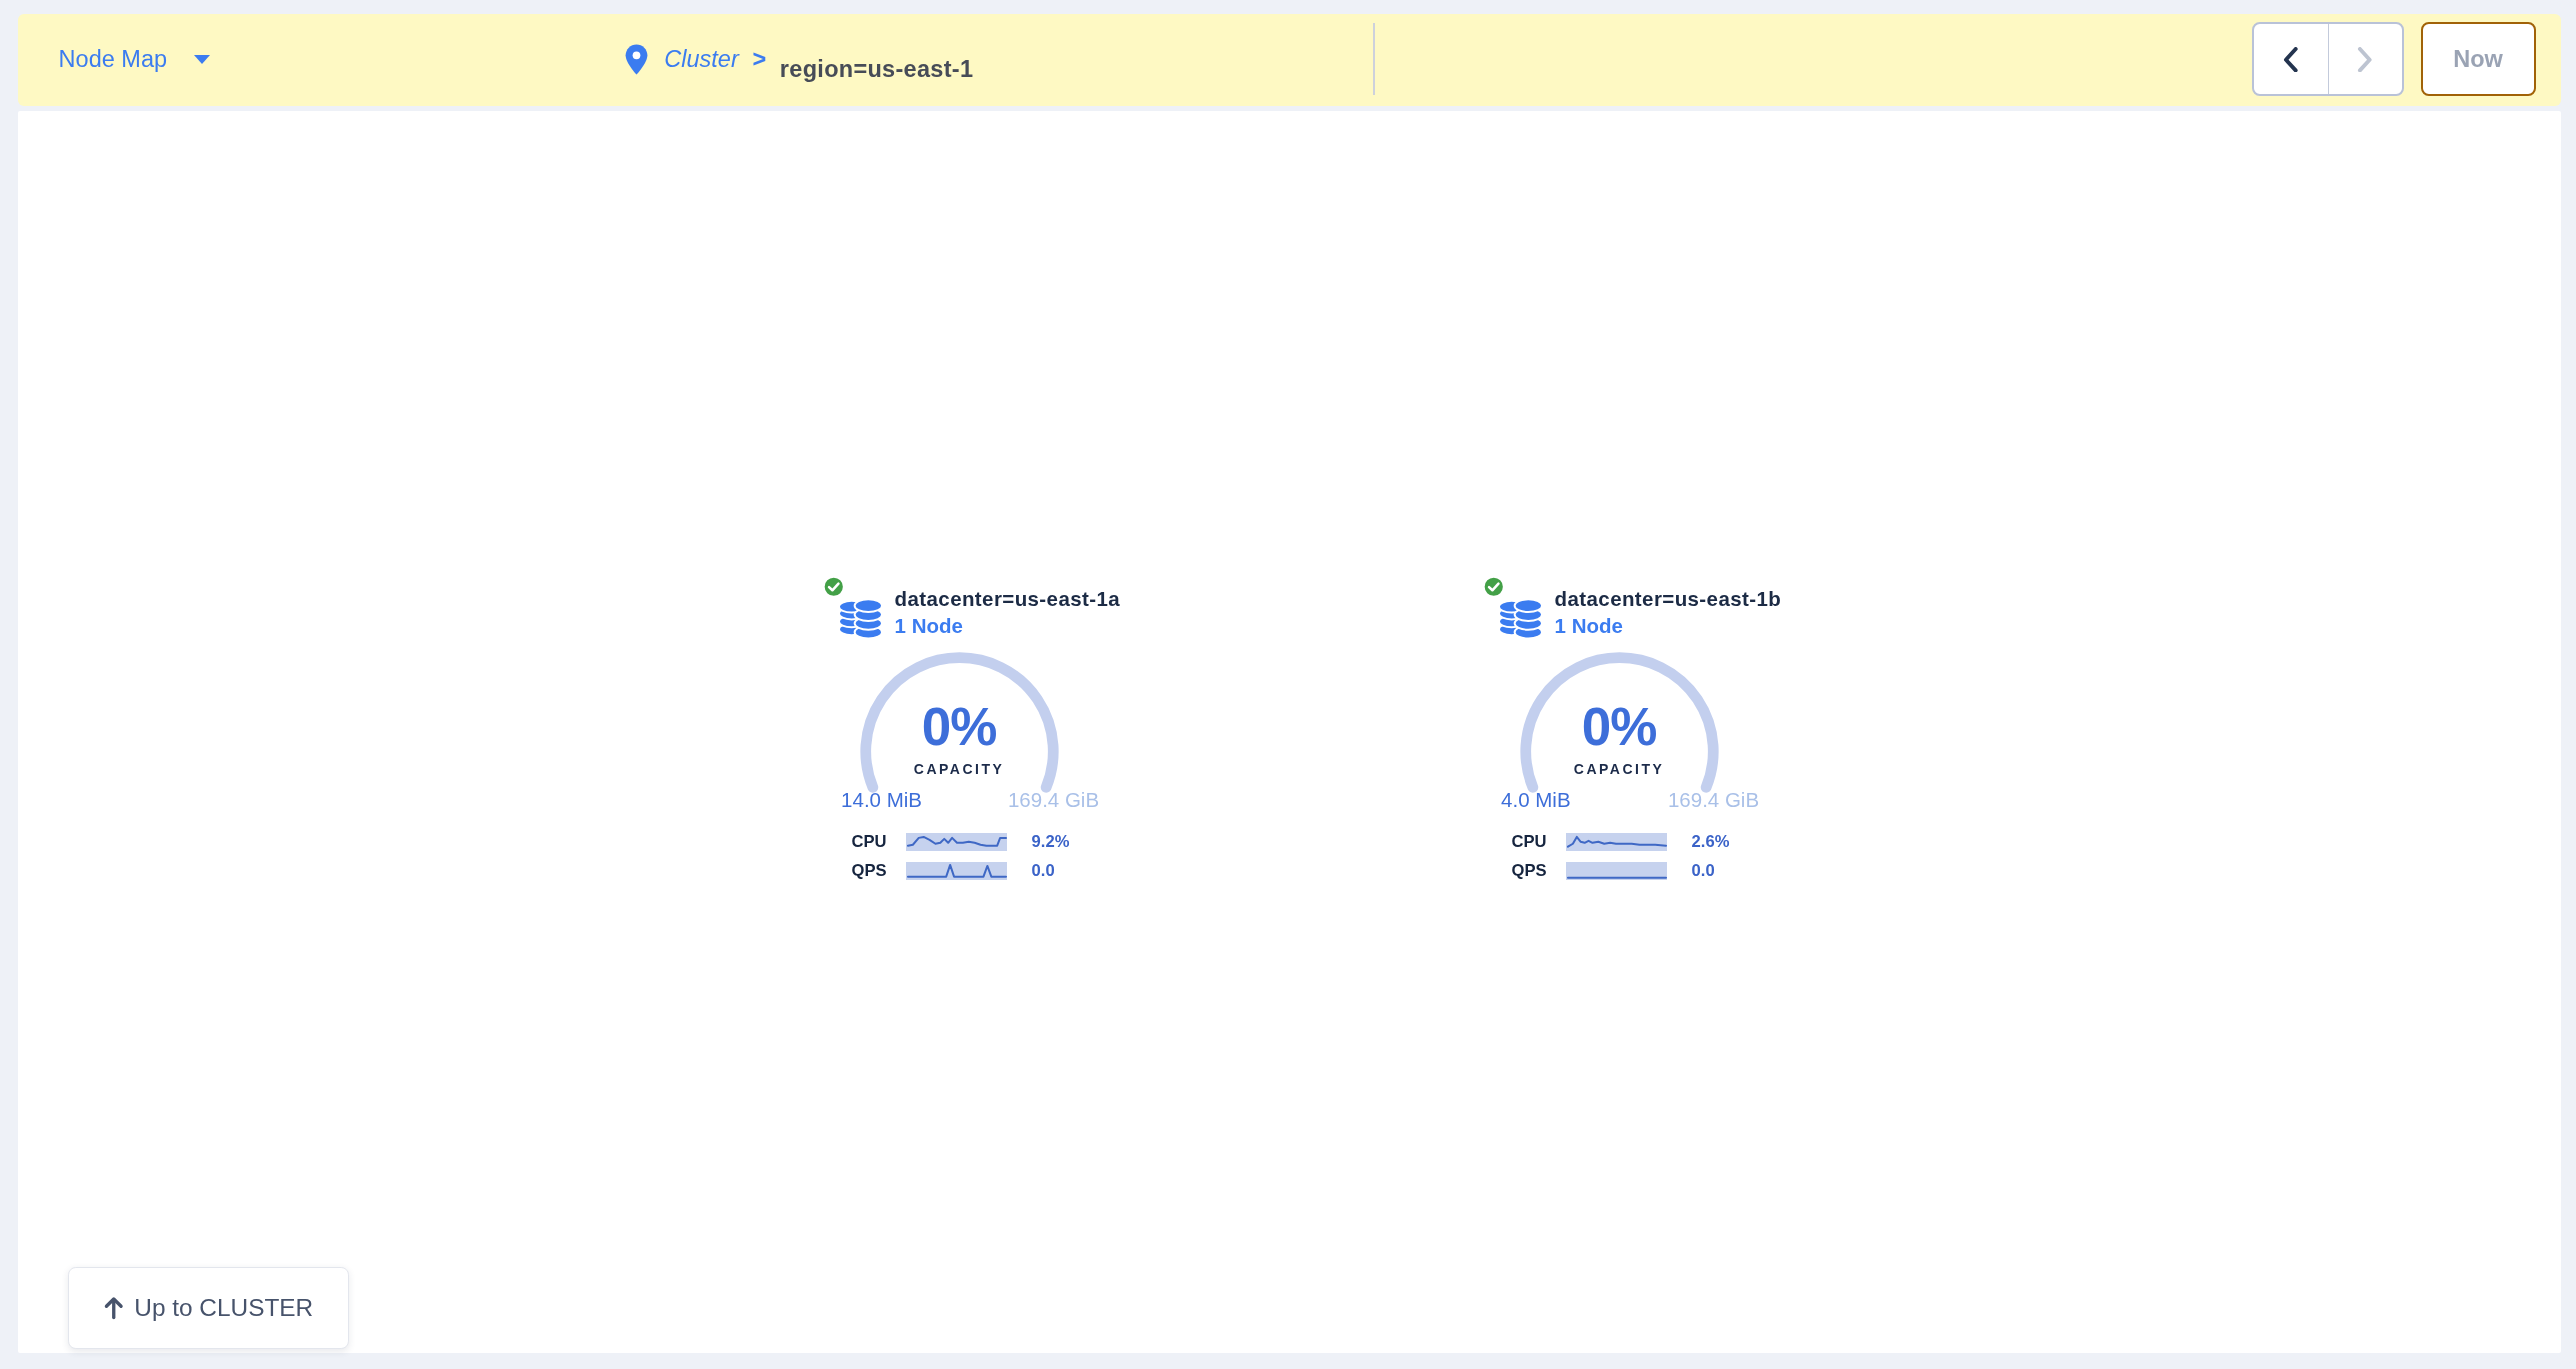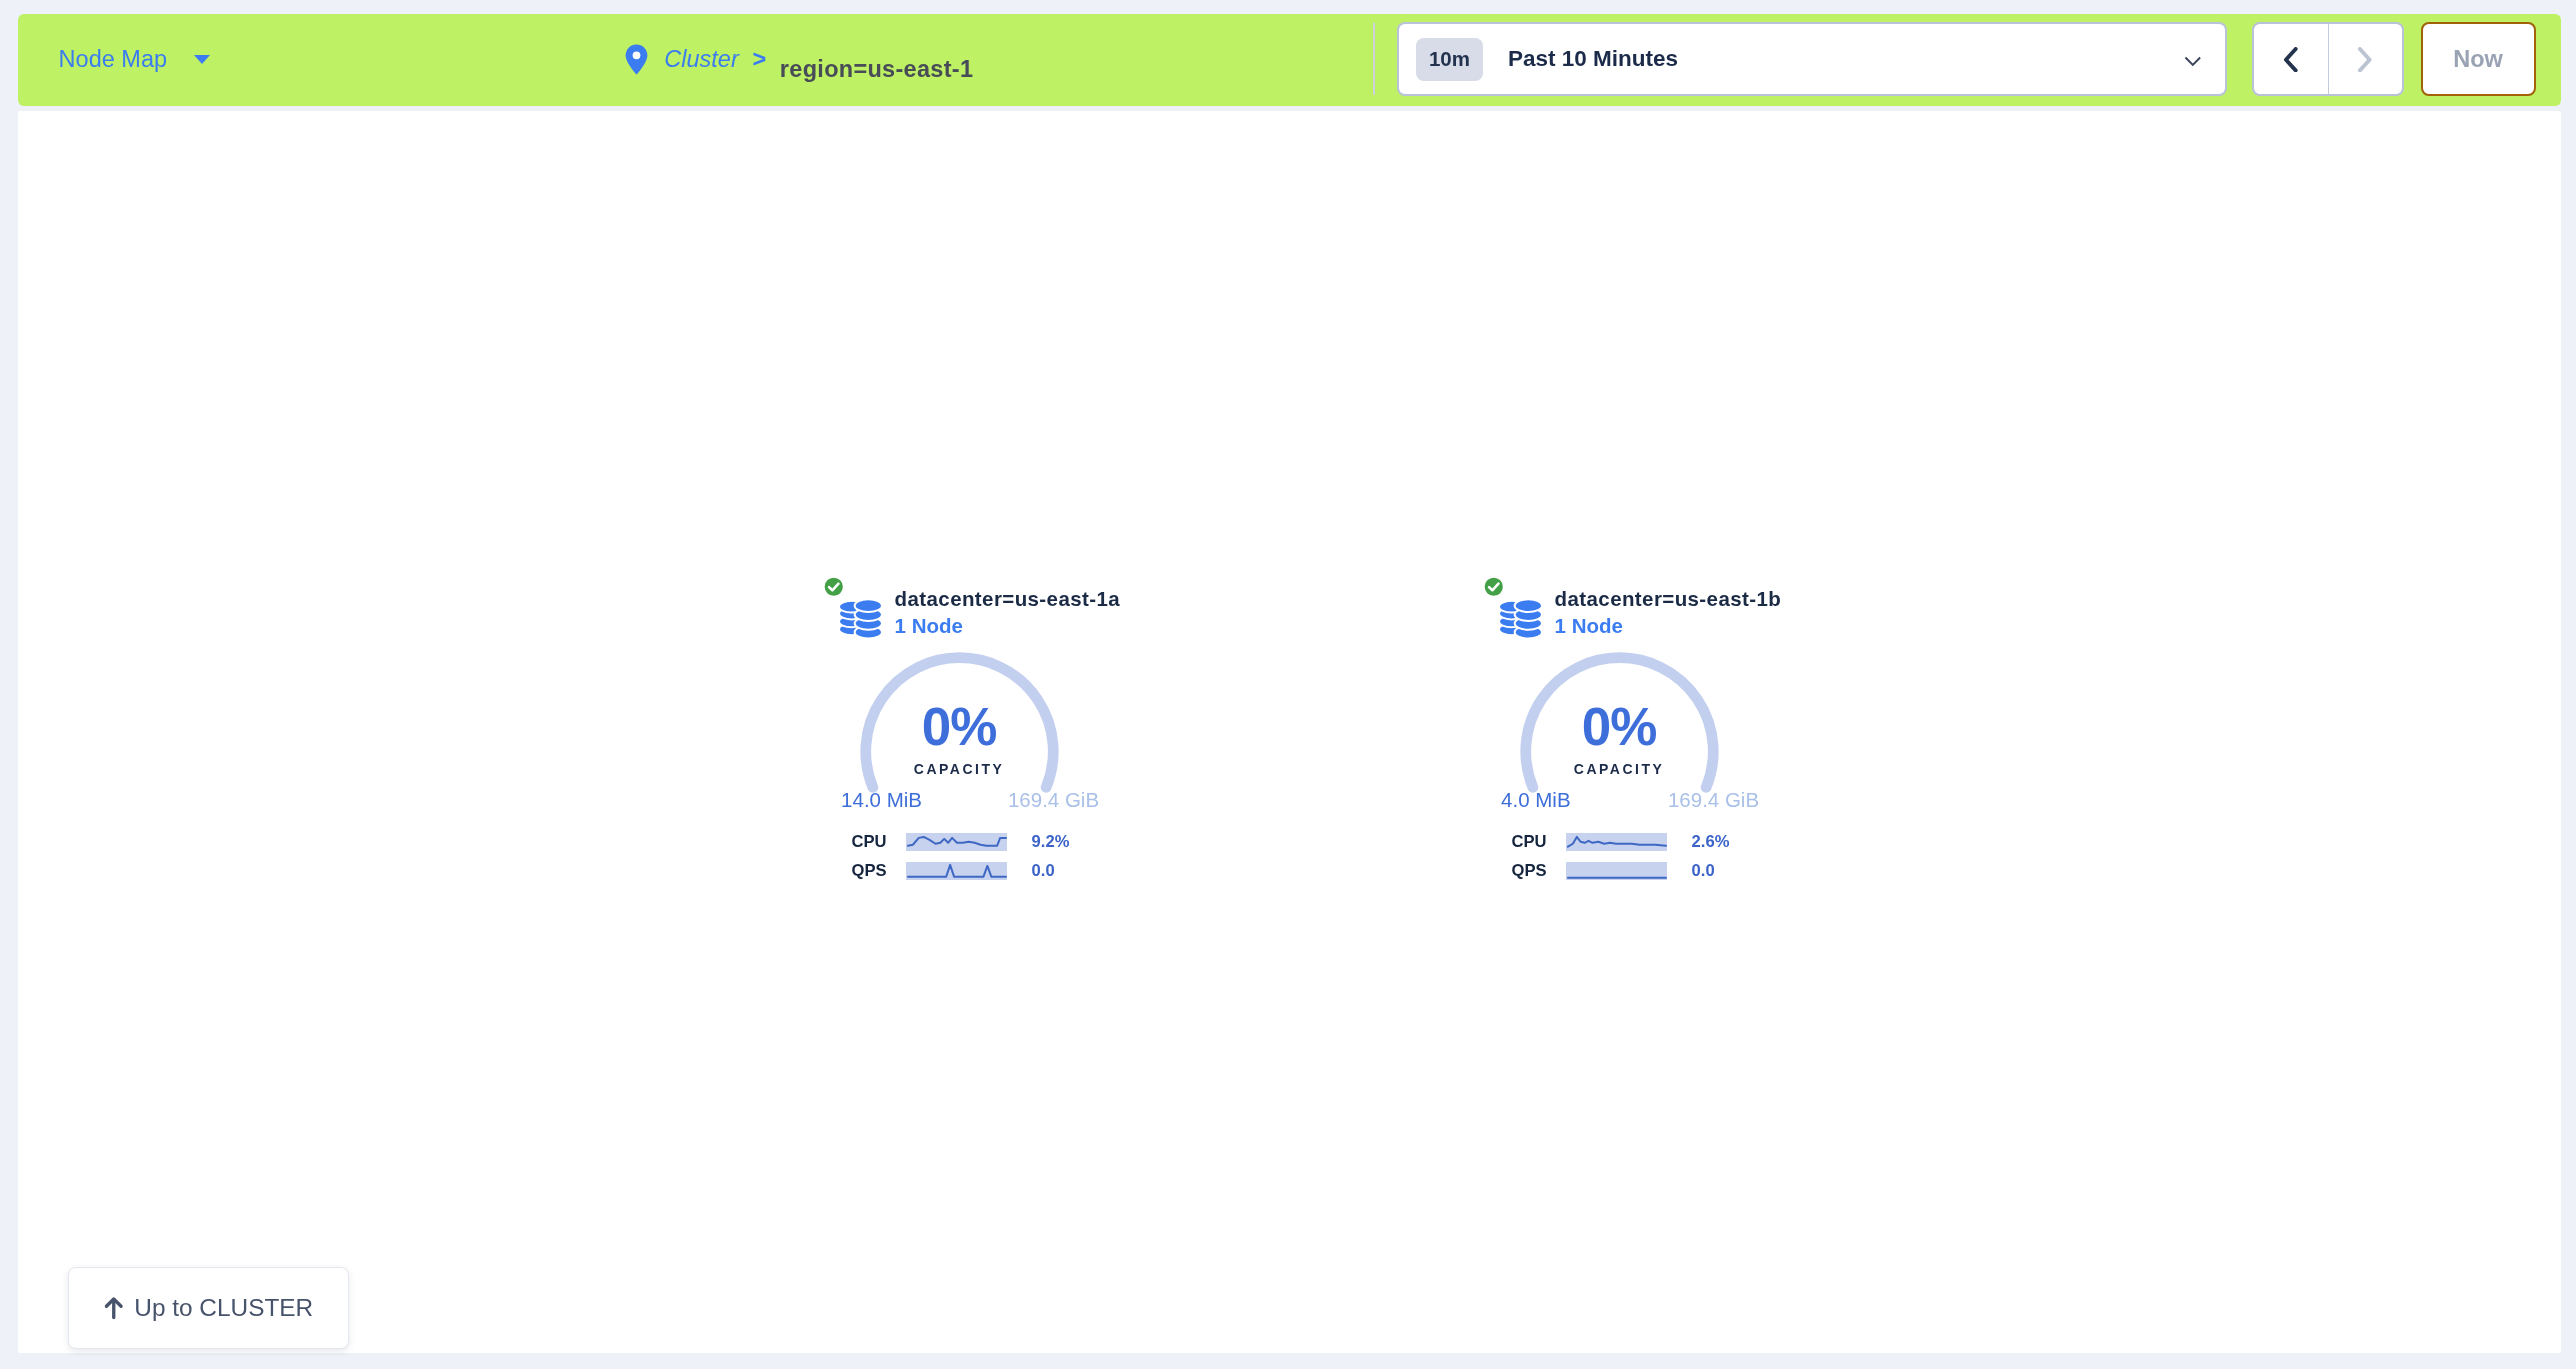--- a/index.html
+++ b/index.html
@@ -7,21 +7,21 @@
   body {
     font-family:"Liberation Sans", sans-serif;
     background:#eef1f7;
     color:#1c2b4a;
     position:relative;
   }
 
   
   .topbar {
     position:absolute; left:17.6px; top:13.7px; width:2543px; height:92px;
-    background:#bef264; border-radius:5.9px;
+    background:#fef9c3; border-radius:5.9px;
   }
   .view-select {
     position:absolute; left:41px; top:0; height:92px;
     display:flex; align-items:center; gap:27px; cursor:pointer;
   }
   .view-select .vs-label { color:#3b7cf0; font-size:23.5px; font-weight:400; }
   .caret-down {
     width:0; height:0;
     border-left:8.8px solid transparent; border-right:8.8px solid transparent;
     border-top:9.8px solid #3b7cf0;
@@ -125,27 +125,20 @@
       <path d="M12 1C7.0 1 3 5.0 3 10c0 6.4 9 16 9 16s9-9.6 9-16c0-5-4-9-9-9z" fill="#3b7cf0"></path>
       <circle cx="12" cy="10" r="3.2" fill="#ffffff"></circle>
     </svg>
     <a class="bc-link">Cluster</a>
     <span class="bc-sep">&gt;</span>
     <span class="bc-cur">region=us-east-1</span>
   </div>
 
   <div class="tb-divider"></div>
 
-  <div class="time-select">
-    <span class="time-badge">10m</span>
-    <span class="time-label">Past 10 Minutes</span>
-    <svg class="time-chev" width="17.6" height="10.8" viewBox="0 0 18 11">
-      <polyline points="1.5,1.5 9,9 16.5,1.5" fill="none" stroke="#3a4458" stroke-width="2"></polyline>
-    </svg>
-  </div>
 
   <div class="nav-group">
     <button class="nav-btn">
       <svg width="15.6" height="25.4" viewBox="0 0 16 26">
         <polyline points="13,2 3,13 13,24" fill="none" stroke="#24344f" stroke-width="4" stroke-linecap="round" stroke-linejoin="round"></polyline>
       </svg>
     </button>
     <button class="nav-btn">
       <svg width="15.6" height="25.4" viewBox="0 0 16 26">
         <polyline points="3,2 13,13 3,24" fill="none" stroke="#bdc4d1" stroke-width="4" stroke-linecap="round" stroke-linejoin="round"></polyline>

